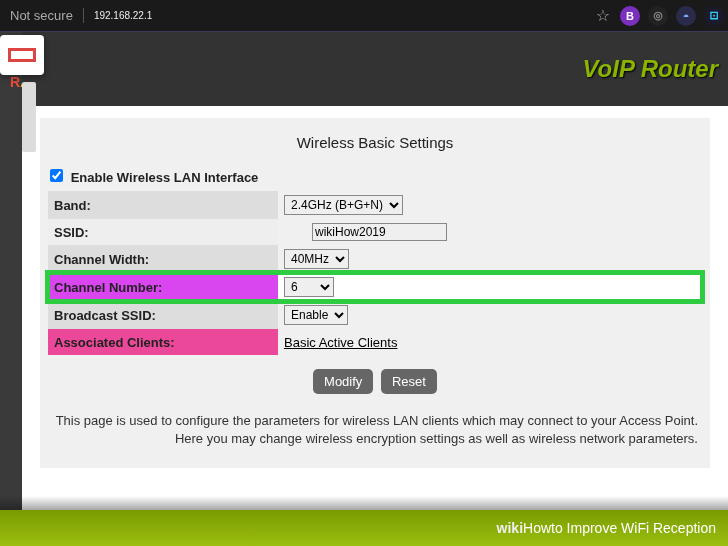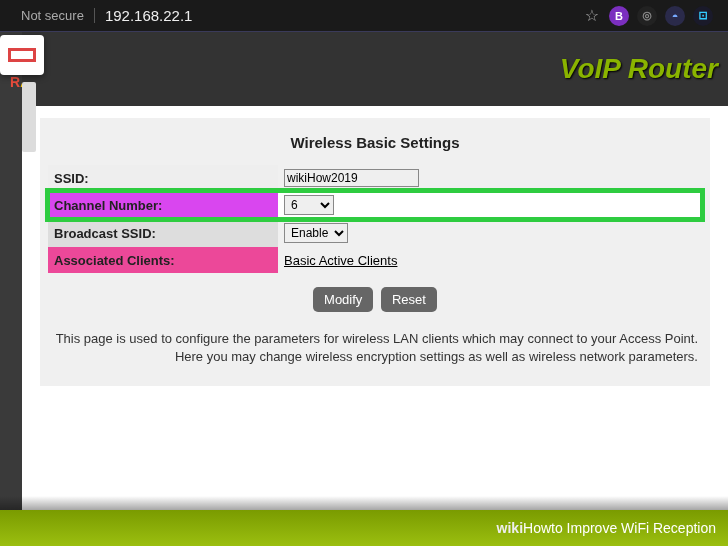--- a/index.html
+++ b/index.html
@@ -1,47 +1,47 @@
 <!DOCTYPE html>
 <html><head>
 <meta charset="utf-8">
 <style>
 * { box-sizing: border-box; margin: 0; padding: 0; }
 body { width: 728px; height: 546px; font-family: Arial, sans-serif; overflow: hidden; background: #2a2a2a; position: relative; }
 
-.browser-bar { background: #1a1a1a; height: 32px; display: flex; align-items: center; padding: 0 11px; border-bottom: 1px solid #3a3a5a; }
+.browser-bar { background: #1a1a1a; height: 32px; display: flex; align-items: center; padding: 0 0; border-bottom: 1px solid #3a3a5a; }
 .not-secure { color: #aaa; font-size: 13px; padding: 0 10px; border-right: 1px solid #555; }
-.url { color: #eee; font-size: 15px; padding: 0 10px; flex: 1; }
+.url { color: #eee; font-size: 10px; padding: 0 10px; flex: 1; }
 .star { color: #aaa; font-size: 16px; padding: 0 6px; }
 .ext-icon { width: 20px; height: 20px; border-radius: 50%; margin: 0 4px; display: flex; align-items: center; justify-content: center; font-size: 11px; font-weight: bold; }
 
 .viewport { position: relative; height: 514px; background: #3a3a3a; }
 
 .tab-widget { position: absolute; left: 0; top: 3px; width: 44px; height: 40px; background: #fff; border-radius: 4px; z-index: 10; display: flex; align-items: center; justify-content: center; box-shadow: 0 2px 6px rgba(0,0,0,.4); }
 .tab-widget-inner { width: 28px; height: 14px; border: 3px solid #d44; display: flex; align-items: center; justify-content: center; }
 .tab-widget-a { position: absolute; left: 10px; top: 42px; font-size: 14px; font-weight: bold; }
 .tab-widget-a .r { color: #e74c3c; } .tab-widget-a .a { color: #f1c40f; }
 
 .content-frame { position: absolute; left: 22px; top: 0; right: 0; bottom: 0; background: #fff; }
 .side-scroll { position: absolute; left: 0; top: 50px; width: 14px; height: 70px; background: #dcdcdc; border-radius: 2px; }
 
 .header-band { height: 74px; background: #333; display: flex; align-items: center; justify-content: flex-end; padding-right: 10px; overflow: hidden; }
-.header-title { font-size: 28px; font-style: italic; font-weight: bold; color: #8ab400; text-shadow: 1px 1px 2px #000; white-space: nowrap; margin-left: 12px; }
+.header-title { font-size: 24px; font-style: italic; font-weight: bold; color: #8ab400; text-shadow: 1px 1px 2px #000; white-space: nowrap; margin-left: 12px; }
 
 .settings-panel { margin: 12px 18px 0 18px; background: #f0f0f0; padding: 8px; font-size: 13px; color: #222; }
-.settings-title { text-align: center; font-weight: bold; font-size: 15px; padding: 8px 0 14px 0; }
+.settings-title { text-align: center; font-weight: normal; font-size: 15px; padding: 8px 0 14px 0; }
 .checkbox-row { padding: 4px 2px 6px 2px; }
 .checkbox-row input { margin-right: 4px; }
 .form-table { width: 100%; border-collapse: collapse; }
 .form-table td { padding: 4px 6px; height: 26px; }
 .form-table td.label { width: 230px; font-weight: bold; background: #ddd; }
 .form-table .noborder td { background: transparent; }
 .highlighted { outline: 5px solid #2ecc40; outline-offset: -2px; }
 .select-style, .input-style { font-size: 12px; background: #efefef; border: 1px solid #888; padding: 1px 2px; }
-.input-style { width: 135px; }
+.input-style { width: 135px; margin-left: 28px; }
 .link-style { color: #000; text-decoration: underline; cursor: pointer; }
 
 .btn-row { text-align: center; padding: 14px 0; }
 .btn { display: inline-block; background: #666; color: #fff; padding: 5px 11px; border-radius: 5px; font-size: 13px; margin: 0 2px; cursor: pointer; }
 .desc-text { padding: 4px 4px 12px 4px; font-size: 13px; color: #333; line-height: 1.4; text-align: right; }
 
 .bottom-strip { position: absolute; bottom: 0; left: 0; right: 0; height: 36px; background: linear-gradient(to bottom, #7a9b00, #9bbf10); color: #fff; display: flex; align-items: center; justify-content: flex-end; padding-right: 12px; font-size: 14px; }
 .bottom-strip .wiki { font-weight: bold; color: #eee; }
 .bottom-strip .how { font-weight: normal; color: #fff; }
 .bottom-shadow { position: absolute; bottom: 36px; left: 0; right: 0; height: 14px; background: linear-gradient(to top, rgba(0,0,0,.35), transparent); pointer-events: none; }
@@ -69,26 +69,38 @@
   <div class="content-frame">
     <div class="side-scroll"></div>
 
     <div class="header-band">
       <div class="header-title">VoIP Router</div>
     </div>
 
     <div class="settings-panel">
       <div class="settings-title">Wireless Basic Settings</div>
 
+      <div class="checkbox-row">
+        <input type="checkbox" checked="" style="">
+        <b>Enable Wireless LAN Interface</b>
+      </div>
 
       <table class="form-table">
         <tbody>
+            <tr>
+          <td class="label">Band:</td>
+          <td><select class="select-style"><option>2.4GHz (B+G+N)</option></select></td>
+        </tr>
         <tr class="noborder">
           <td class="label" style="background:#eee">SSID:</td>
           <td><input class="input-style" value="wikiHow2019" style=""></td>
+        </tr>
+        <tr>
+          <td class="label">Channel Width:</td>
+          <td><select class="select-style"><option>40MHz</option></select></td>
         </tr>
         <tr class="highlighted">
           <td class="label" style="background:#d946ef">Channel Number:</td>
           <td style="background:#fff"><select class="select-style" style="width:50px"><option>6</option></select></td>
         </tr>
         <tr>
           <td class="label">Broadcast SSID:</td>
           <td><select class="select-style"><option>Enable</option></select></td>
         </tr>
         <tr class="noborder">

